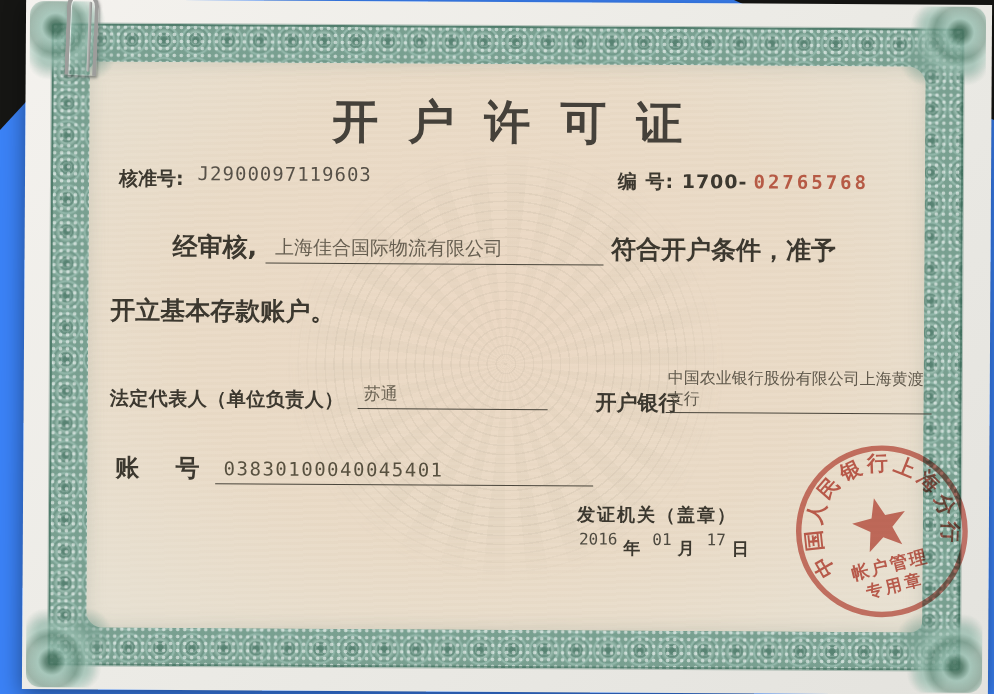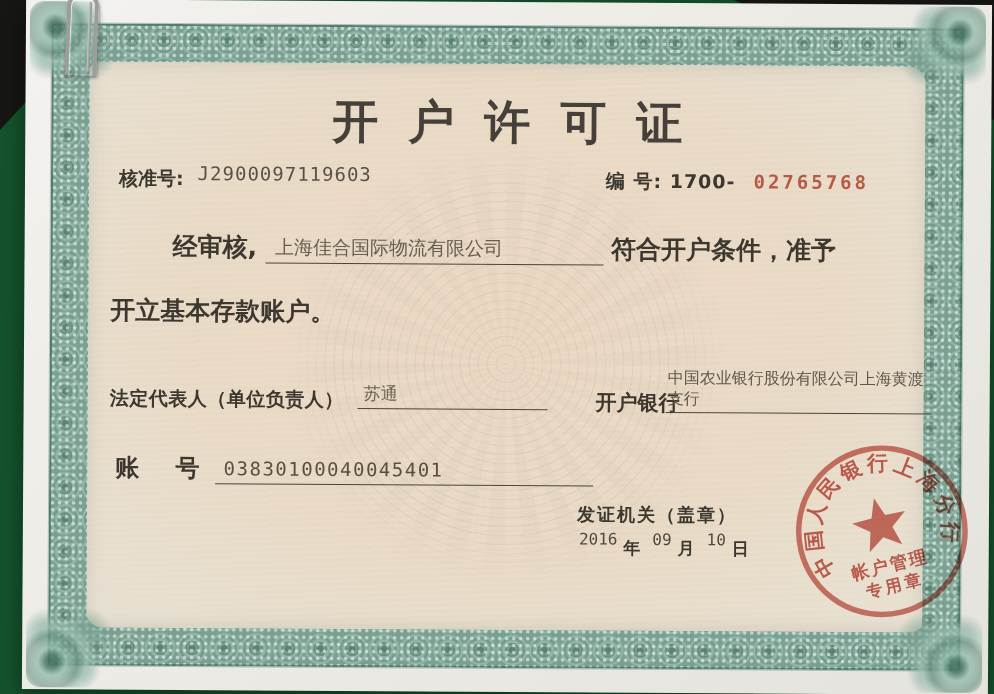--- a/index.html
+++ b/index.html
@@ -1,20 +1,20 @@
 <!DOCTYPE html>
 <html><head>
 <meta charset="utf-8">
 <style>
   * { margin:0; padding:0; box-sizing:border-box; }
   html,body { width:994px; height:694px; overflow:hidden; }
   body { font-family:"DejaVu Sans","Liberation Sans",sans-serif; background:#c2c2be; position:relative; }
 
   
-  .scene { position:absolute; inset:0; background:#14532d; }
+  .scene { position:absolute; inset:0; background:#3b82f6; }
   .wedge { position:absolute; background:#161614; }
   .wedge.tl { left:0; top:0; width:120px; height:130px; clip-path:polygon(0 0,100% 0,0 100%); }
   .wedge.tr { right:0; top:0; width:260px; height:120px; clip-path:polygon(0 0,100% 0,100% 100%); }
 
   
   .paper { position:absolute; left:24px; top:2px; right:4px; bottom:2px;
            background:linear-gradient(135deg,#f4f2ee 0%,#ecebe6 45%,#e4e3de 100%);
            transform:rotate(.35deg); box-shadow:0 6px 22px rgba(0,0,0,.45); }
 
   
@@ -62,21 +62,21 @@
   .title { position:absolute; left:0; right:0; top:28px; text-align:center;
            font-family:"DejaVu Serif","Liberation Serif",serif; font-weight:bold;
            font-size:46px; letter-spacing:30px; text-indent:30px; color:#45413a; }
 
   .meta-row { position:absolute; top:104px; left:0; right:0; font-size:19px; }
   .approval { position:absolute; left:30px; font-weight:bold; }
   .approval-value { font-family:"DejaVu Sans Mono","Liberation Mono",monospace; font-weight:normal;
            color:#575148; position:relative; top:-5px; margin-left:14px; letter-spacing:1px; }
   .serial { position:absolute; right:56px; font-weight:bold; letter-spacing:1px; }
   .serial-red { color:#b65a45; font-family:"DejaVu Sans Mono","Liberation Mono",monospace;
-           font-weight:bold; letter-spacing:3px; margin-left:18px; }
+           font-weight:bold; letter-spacing:3px; margin-left:6px; }
 
   .line1 { position:absolute; top:168px; left:84px; right:30px; font-size:25px; font-weight:bold; white-space:nowrap; }
   .fill-company { display:inline-block; width:338px; border-bottom:1.6px solid #4a463c; margin:0 8px;
            font-size:19px; font-weight:normal; color:#665e50; text-align:left; padding:0 4px 2px 10px; vertical-align:bottom; }
   .line2 { position:absolute; top:232px; left:22px; font-size:25px; font-weight:bold; }
 
   .fields-row { position:absolute; top:300px; left:22px; right:14px; font-size:19px; }
   .legal-label { position:absolute; left:0; top:24px; font-weight:bold; letter-spacing:.5px; }
   .fill-name { position:absolute; left:248px; top:2px; width:190px; border-bottom:1.6px solid #4a463c;
            font-size:17px; color:#6b6354; padding:0 0 3px 6px; height:44px; display:flex; align-items:flex-end; }
@@ -156,22 +156,22 @@
           </div>
 
           <div class="account-row">
             <span class="account-label">账  号</span><span class="fill-account">03830100040045401</span>
           </div>
 
           <div class="issue-block">
             <div class="issuer-label">发证机关（盖章）</div>
             <div class="date-line">
               <span class="dnum">2016</span><span>年</span>
-              <span class="dnum">09</span><span>月</span>
-              <span class="dnum">10</span><span>日</span>
+              <span class="dnum">01</span><span>月</span>
+              <span class="dnum">17</span><span>日</span>
             </div>
           </div>
 
           <svg class="seal" viewBox="0 0 170 170">
             <circle cx="85" cy="85" r="76" fill="none" stroke="#c4564a" stroke-width="5" opacity=".85"></circle>
             <path id="sealArc" d="M 45.4 124.6 A 56 56 0 1 1 124.6 124.6" fill="none"></path>
             <text font-size="19" font-weight="bold" fill="#c4564a" letter-spacing="4" font-family="DejaVu Sans, sans-serif">
               <textPath href="#sealArc" startOffset="50%" text-anchor="middle">中国人民银行上海分行</textPath>
             </text>
             <polygon fill="#c4564a" opacity=".9" points="85,54 91.4,71.3 109.8,71.9 95.3,83.2 100.3,100.9 85,90.5 69.7,100.9 74.7,83.2 60.2,71.9 78.6,71.3"></polygon>

